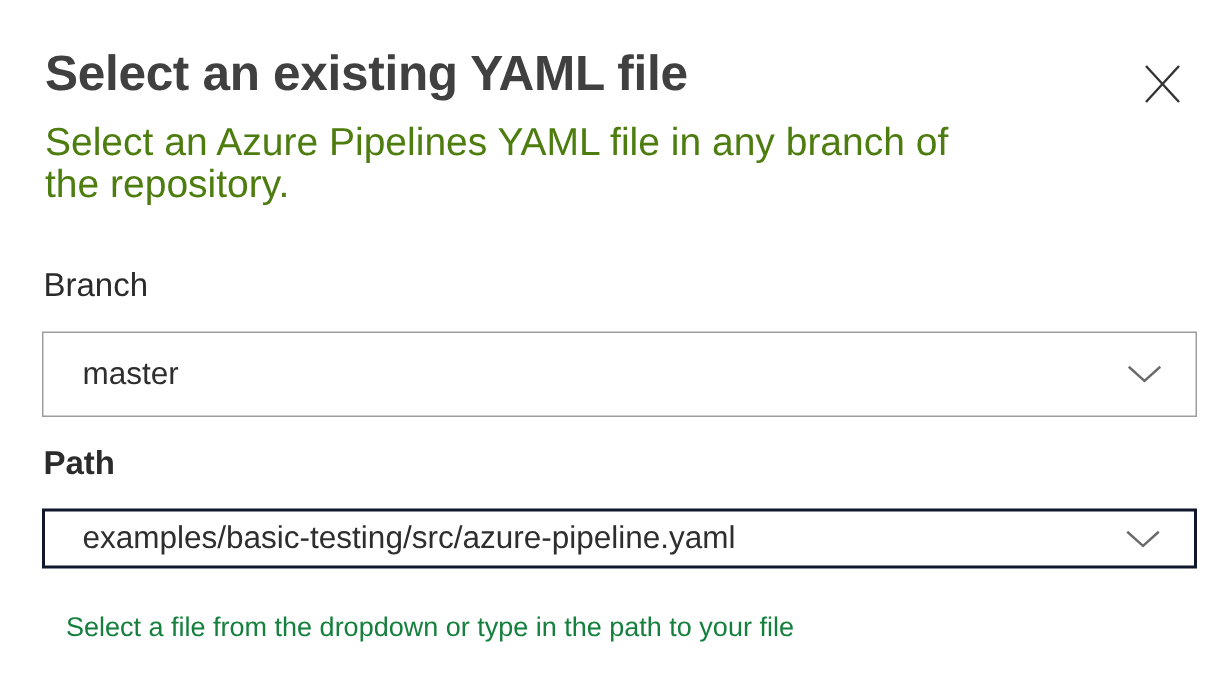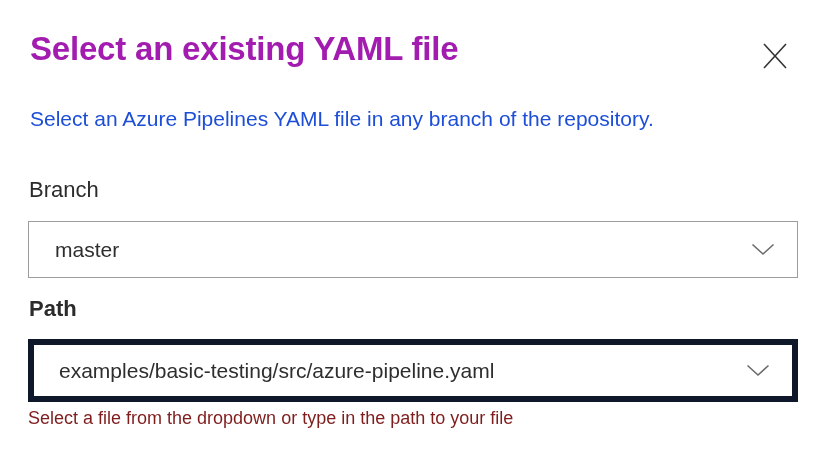--- a/index.html
+++ b/index.html
@@ -16,21 +16,21 @@
     inset: 0;
     background: #ffffff;
   }
   .dialog-title {
     position: absolute;
     left: 30px;
     top: 30px;
     font-size: 33px;
     font-weight: 700;
     letter-spacing: -0.2px;
-    color: #a21caf;
+    color: #404040;
     white-space: nowrap;
   }
   .close-btn {
     position: absolute;
     left: 756px;
     top: 38px;
     width: 38px;
     height: 36px;
     background: transparent;
     border: none;
@@ -38,25 +38,24 @@
     display: flex;
     align-items: center;
     justify-content: center;
     padding: 0;
   }
   .dialog-subtitle {
     position: absolute;
     left: 30px;
     top: 80px;
     width: 645px;
-    font-size: 21px;
+    font-size: 26px;
     line-height: 28px;
-    color: #1d4ed8;
+    color: #4d7c0f;
     font-weight: 400;
-    margin-top: 25px;
   }
   .field-label {
     position: absolute;
     left: 29px;
     font-size: 22px;
     color: #2b2b2b;
     font-weight: 400;
   }
   .label-branch { top: 177px; text-align: right; }
   .label-path   { top: 296px; font-weight: bold; }
@@ -71,22 +70,22 @@
     background: #ffffff;
     cursor: pointer;
   }
   .combo-branch {
     top: 221px;
     height: 57px;
     border: 1.5px solid #9d9d9d;
   }
   .combo-path {
     top: 339px;
-    height: 63px;
-    border: 6px solid #0f172a;
+    height: 40px;
+    border: 2px solid #0f172a;
     padding-left: 25px;
   }
   .combo-value {
     font-size: 21px;
     color: #2e2e2e;
     white-space: nowrap;
     overflow: hidden;
     text-overflow: ellipsis;
   }
   .combo-input {
@@ -100,24 +99,24 @@
     padding: 0;
     margin-right: 12px;
   }
   .chevron {
     flex: 0 0 auto;
     display: flex;
     align-items: center;
   }
   .helper-text {
     position: absolute;
-    left: 28px;
+    left: 44px;
     top: 408px;
     font-size: 18px;
-    color: #7f1d1d;
+    color: #15803d;
     font-weight: 400;
     white-space: nowrap;
   }
 </style>
 </head>
 <body>
 
 <div class="dialog">
 
   <h1 class="dialog-title">Select an existing YAML file</h1>

